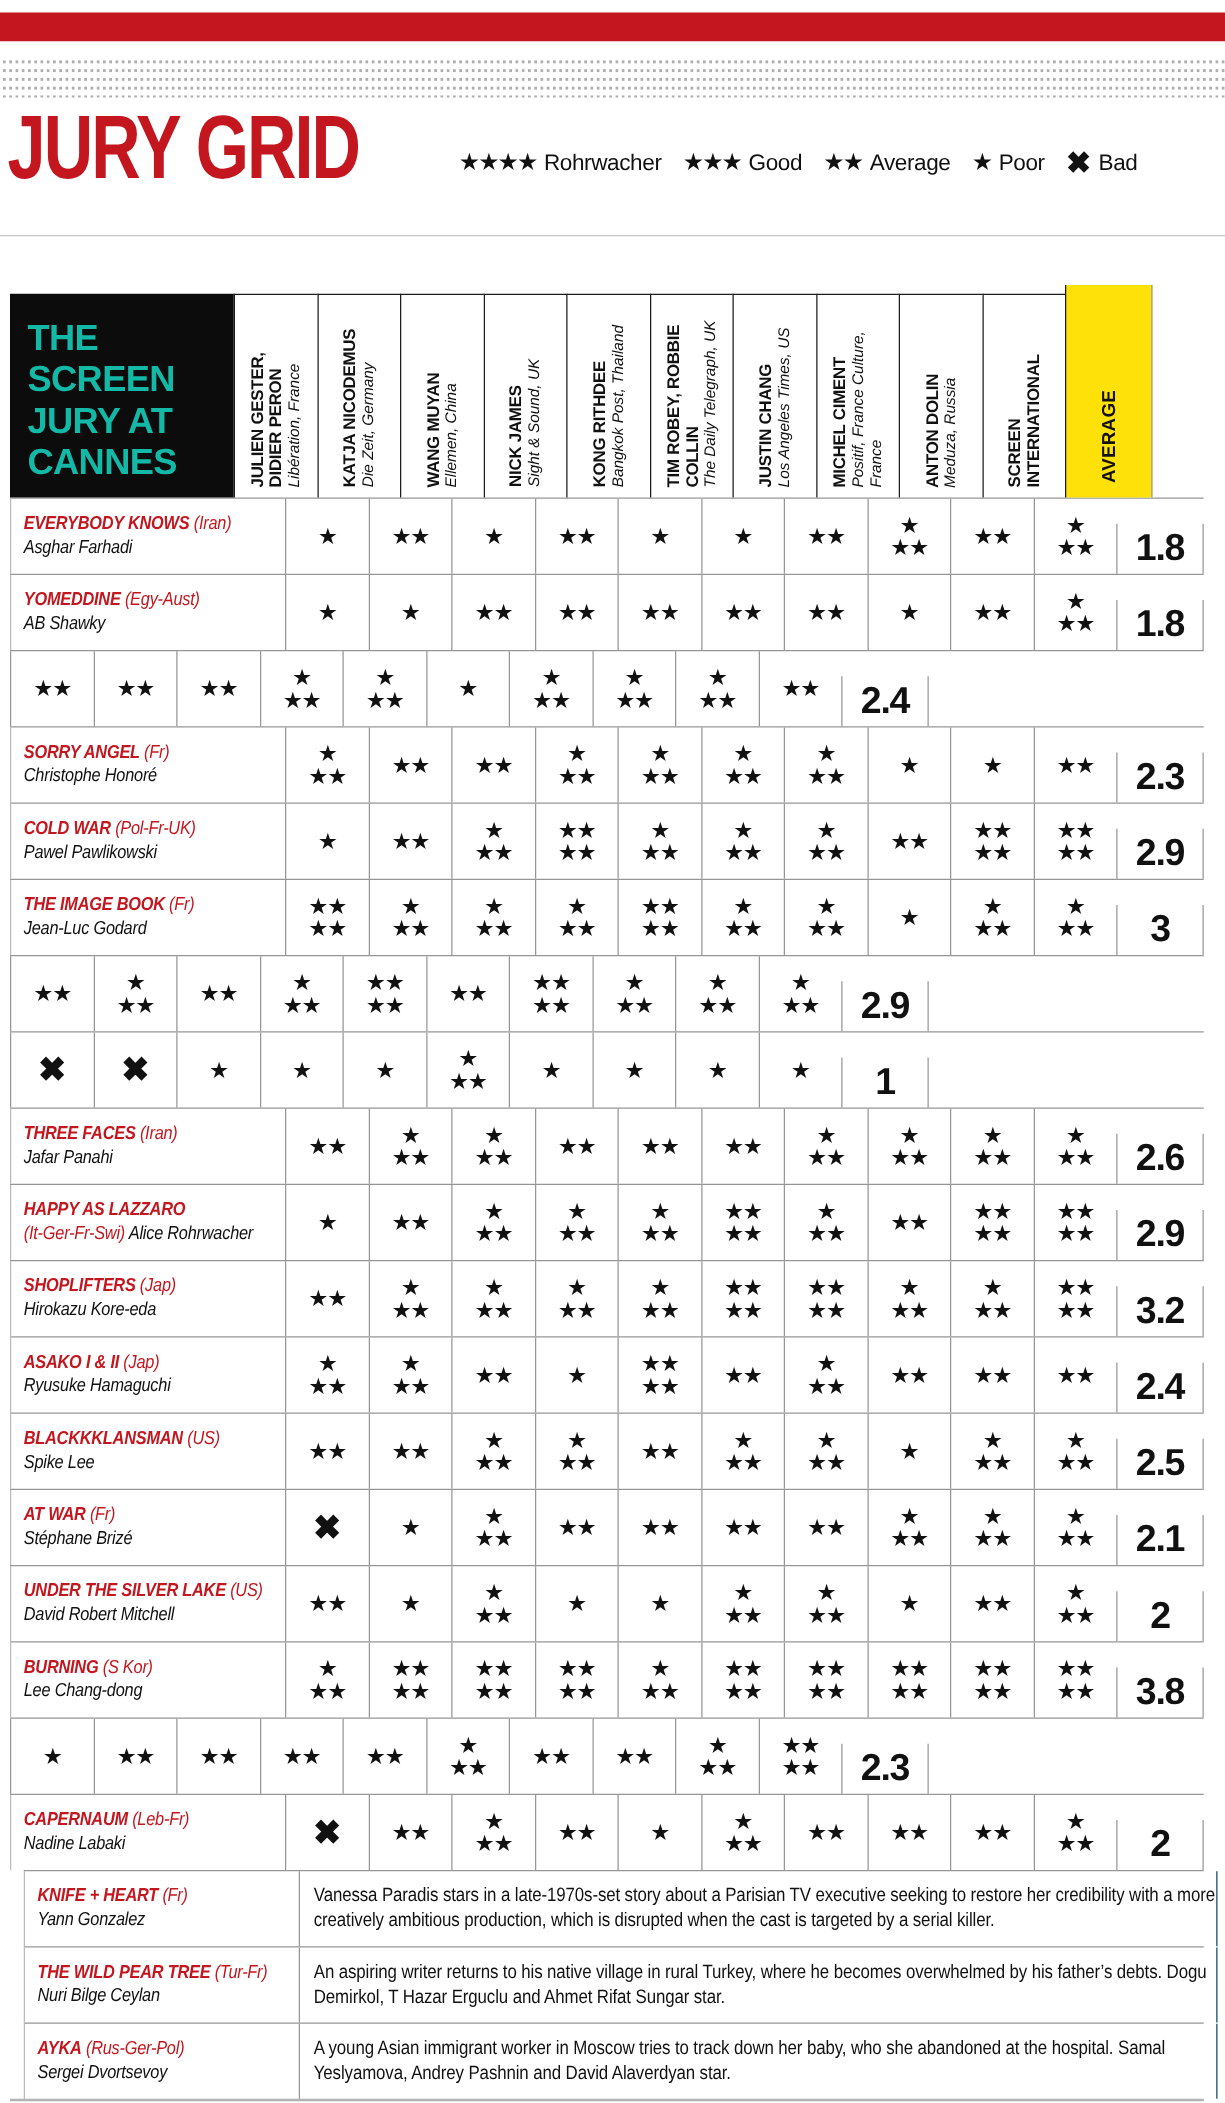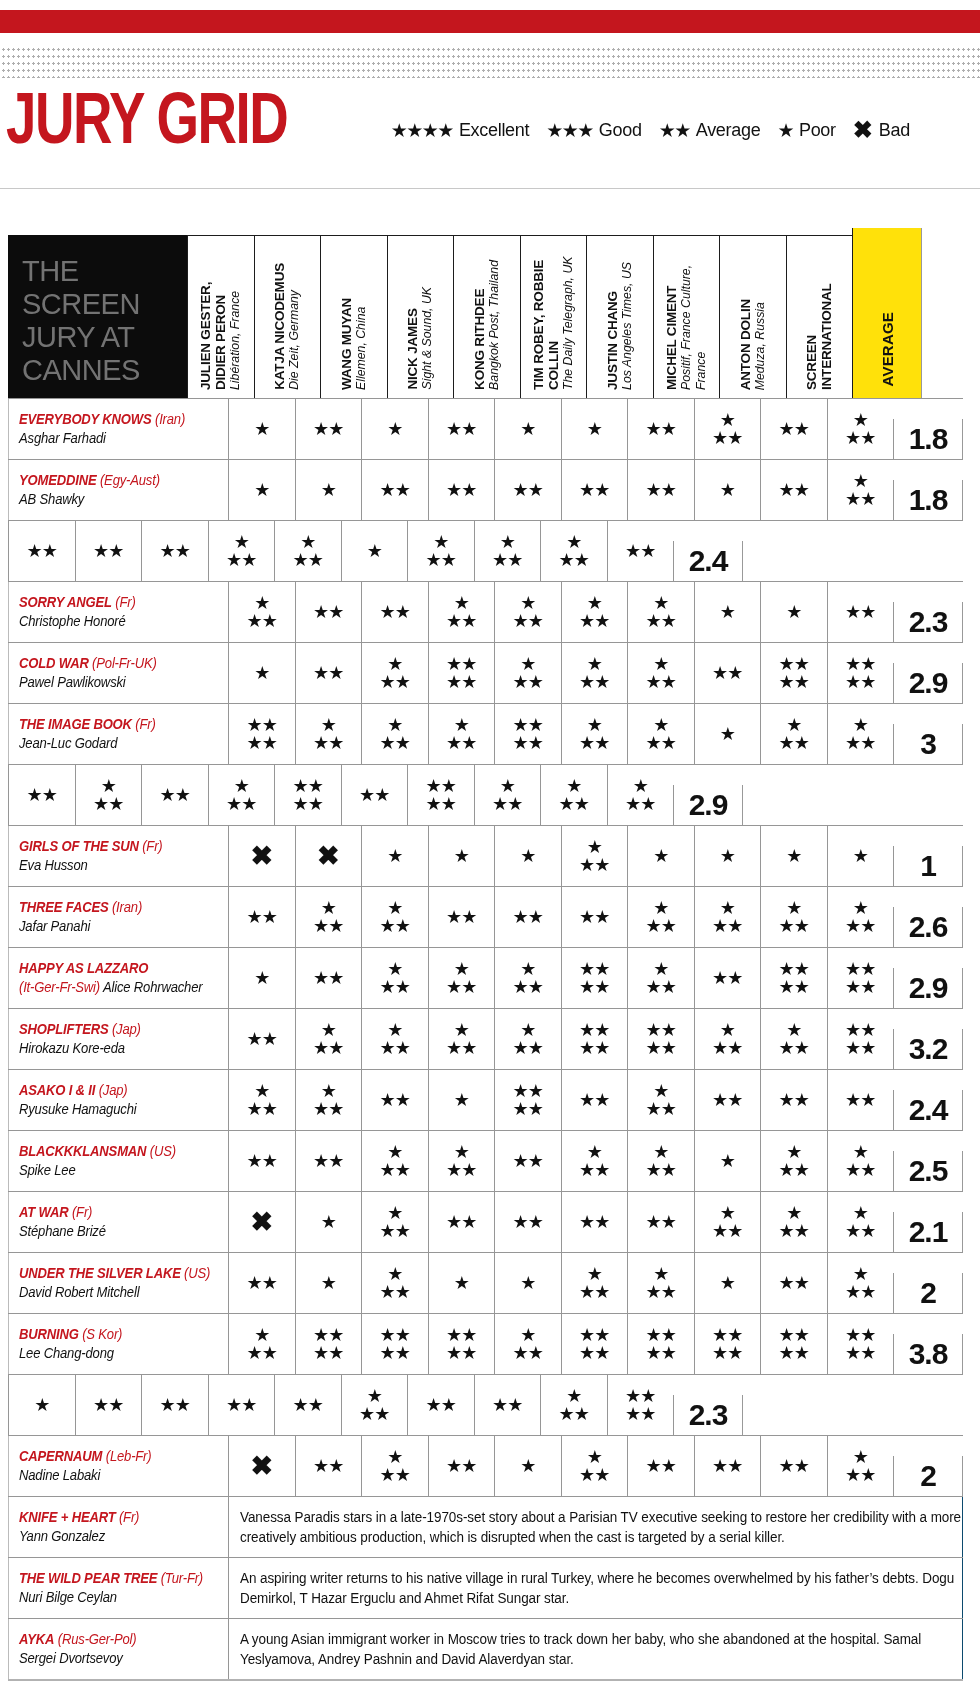--- a/index.html
+++ b/index.html
@@ -19,22 +19,22 @@
       display:flex; align-items:center; justify-content:flex-end; gap:17px;
       font-size:18px; letter-spacing:-0.3px; }
   .legend-item { display:flex; align-items:center; gap:6px; white-space:nowrap; }
   .legend-item .sym { font-size:19px; letter-spacing:-1.5px; }
   .legend-item .sym.bad { font-size:24px; font-weight:bold; letter-spacing:0; }
 
   .hairline { position:absolute; top:188px; left:0; width:980px; height:1px; background:#c8c8c8; }
 
   .grid { position:absolute; top:235px; left:8px; width:955px; border-bottom:2px solid #b2b2b2; }
   .header-row { display:flex; height:163px; align-items:flex-end; }
-  .corner { width:179px; height:163px; background:#0c0c0c; color:#737373;
-      font-size:29px; font-weight:normal; line-height:1.14; letter-spacing:-0.5px;
+  .corner { width:179px; height:163px; background:#0c0c0c; color:#14b8a6;
+      font-size:29px; font-weight:bold; line-height:1.14; letter-spacing:-0.5px;
       padding:20px 6px 0 14px; }
   .hcell { width:66.5px; height:163px; border-left:1px solid #1d1d1d; border-top:1px solid #1d1d1d;
       position:relative; display:flex; align-items:flex-end; justify-content:center; padding-bottom:8px; }
   .rot { writing-mode:vertical-rl; transform:rotate(180deg); max-height:152px; }
   .critic-name { font-weight:bold; font-size:13.5px; line-height:1.12; letter-spacing:-0.2px; }
   .critic-outlet { font-style:italic; font-size:12.3px; line-height:1.18; }
   .avg-h { width:70px; height:170px; background:#ffe10a; border-left:1px solid #1d1d1d;
       border-right:1px solid #999; display:flex; align-items:flex-end; justify-content:center;
       padding-bottom:12px; position:relative; top:0px; margin-top:-7px; align-self:flex-start; }
   .avg-h .rot { font-weight:bold; font-size:15px; letter-spacing:0.2px; }
@@ -48,36 +48,36 @@
   .fcountry { color:#c4161e; }
   .fdirector { color:#111; }
   .cell { width:66.5px; border-left:1px solid #969696; display:flex; align-items:center;
       justify-content:center; text-align:center; font-size:18px; line-height:18px;
       letter-spacing:-1px; }
   .cell .bad-x { font-size:27px; font-weight:bold; letter-spacing:0; }
   .avg-cell { width:70px; border-left:1px solid #969696; border-right:1px solid #999;
       display:flex; align-items:center; justify-content:center;
       font-size:30px; font-weight:bold; letter-spacing:-1px;margin-top:20px; }
 
-  .syn-row { display:flex; height:61px; border-top:1px solid #969696; }
+  .syn-row { display:flex; height:61px; border-top:1px solid #969696;margin-left:11px; }
   .syn-text { width:735px; border-left:1px solid #969696; border-right:1px solid #0c4a6e;
       display:flex; flex-direction:column; justify-content:center; padding-left:11px; overflow:visible; }
   .syn-inner { width:830px; transform:scaleX(0.87); transform-origin:left center;
       font-size:15.5px; line-height:1.32; letter-spacing:-0.1px; }
 </style>
 </head>
 <body>
 
 <div class="red-bar"></div>
 <div class="dots-band"></div>
 <div class="masthead-title">JURY GRID</div>
 <div class="legend" id="legend">
     <span class="legend-item">
       <span class="sym">★★★★</span>
-      <span class="lab">Excellent</span>
+      <span class="lab">Rohrwacher</span>
     </span>
     <span class="legend-item">
       <span class="sym">★★★</span>
       <span class="lab">Good</span>
     </span>
     <span class="legend-item">
       <span class="sym">★★</span>
       <span class="lab">Average</span>
     </span>
     <span class="legend-item">
@@ -273,26 +273,20 @@
         <div class="cell">★<br>★★</div>
         <div class="cell">★★<br>★★</div>
         <div class="cell">★★</div>
         <div class="cell">★★<br>★★</div>
         <div class="cell">★<br>★★</div>
         <div class="cell">★<br>★★</div>
         <div class="cell">★<br>★★</div>
         <div class="avg-cell">2.9</div>
       </div>
       <div class="film-row">
-        <div class="film-label">
-          <div class="label-inner">
-            <div><span class="ftitle">GIRLS OF THE SUN</span> <span class="fcountry">(Fr)</span></div>
-            <div><span class="fdirector">Eva Husson</span></div>
-          </div>
-        </div>
         <div class="cell">
           <span class="bad-x">✖</span>
         </div>
         <div class="cell">
           <span class="bad-x">✖</span>
         </div>
         <div class="cell">★</div>
         <div class="cell">★</div>
         <div class="cell">★</div>
         <div class="cell">★<br>★★</div>

